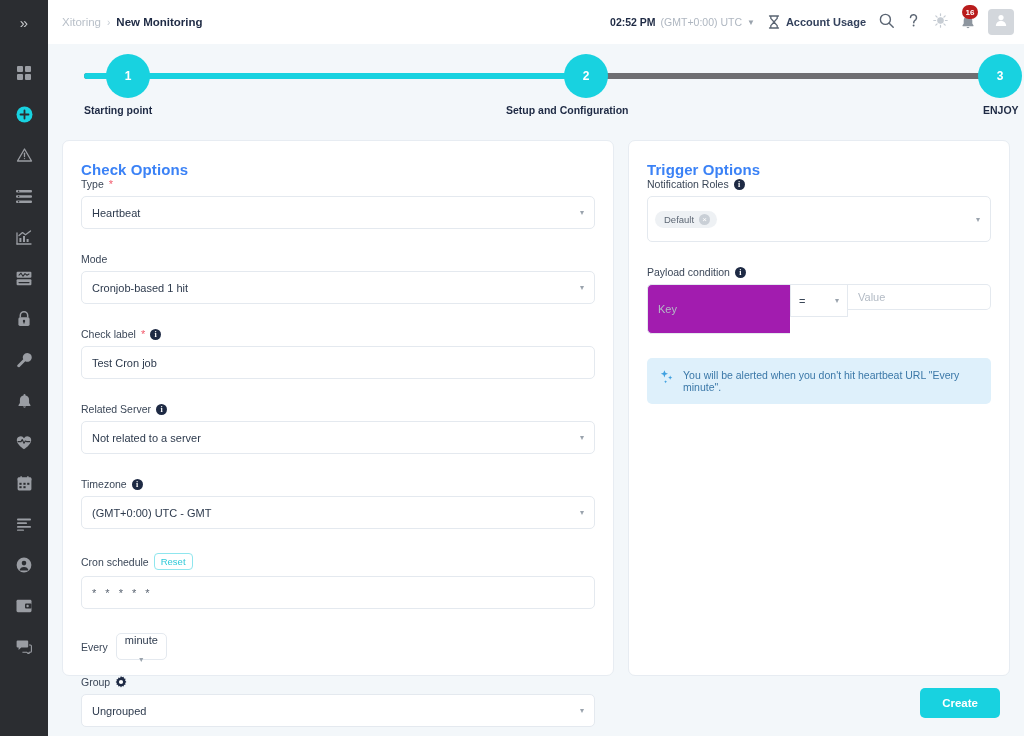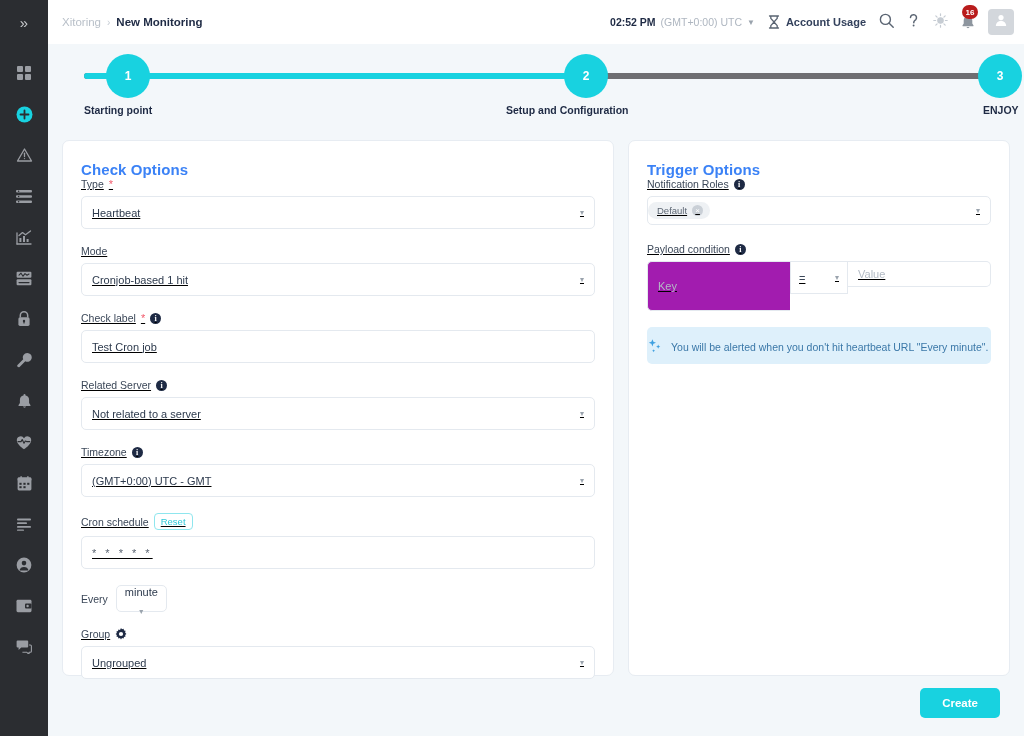--- a/index.html
+++ b/index.html
@@ -114,21 +114,21 @@
     border: 1px solid #e7ecf2;
     border-radius: 7px;
     padding: 20px 18px 24px 18px;
   }
   .card-left { width: 552px; flex: none; height: 536px; }
   .card-right { flex: 1; height: 536px; }
   .card-title {
     font-size: 15px; font-weight: bold; color: #3b82f6;
     letter-spacing: .1px;
   }
-  .field { margin-bottom: 16px; text-decoration: underline; }
+  .field { margin-bottom: 24px; }
   .flabel {
     display: flex; align-items: center; gap: 5px;
     font-size: 10.5px; color: #3b4758; margin-bottom: 6px;
   }
   .req { color: #f2596b; font-size: 11px; line-height: 1; }
   .info-i {
     width: 11px; height: 11px; border-radius: 50%;
     background: #1e2a44; color: #fff;
     font-size: 8px; font-weight: bold;
     display: inline-flex; align-items: center; justify-content: center;
@@ -157,21 +157,21 @@
   .every-row { display: flex; align-items: center; gap: 8px; margin-top: 12px; margin-bottom: 16px; }
   .every-lbl { font-size: 10.5px; color: #3b4758; }
   .every-sel {
     height: 27px; border: 1px solid #e4e9ef; border-radius: 5px;
     display: flex; align-items: center; gap: 9px; padding: 0 8px;
     font-size: 11px; color: #2d3a4d; cursor: pointer; background: #fff; flex-direction: column;
   }
   .every-sel .caret { color: #9aa3ad; font-size: 8px; }
 
   
-  .chip-ctrl { height: 29px; padding: 0 10px 0 0; }
+  .chip-ctrl { height: 46px; padding: 0 10px 0 7px; }
   .chip {
     display: inline-flex; align-items: center; gap: 5px;
     background: #eef1f4; border-radius: 11px;
     padding: 3px 7px 3px 9px;
     font-size: 9.5px; color: #5d6774;
   }
   .chip-x {
     width: 11px; height: 11px; border-radius: 50%;
     background: #c9cfd6; color: #ffffff; font-size: 8px;
     display: inline-flex; align-items: center; justify-content: center;
@@ -192,22 +192,22 @@
   }
   .cond-op .caret { color: #9aa3ad; font-size: 8px; }
   .cond-val {
     flex: 1; height: 26px; border: 1px solid #e4e9ef;
     border-left: none; border-radius: 0 5px 5px 0;
     display: flex; align-items: center; padding: 0 10px;
     font-size: 11px; color: #b3bbc5; cursor: text; background: #fff;
   }
   .alert {
     background: #def0fb; border-radius: 5px;
-    padding: 11px 0;
-    display: flex; align-items: flex-end; gap: 9px;
+    padding: 11px 12px;
+    display: flex; align-items: flex-start; gap: 9px;
     font-size: 10.5px; color: #3b78a8;
   }
   .alert .spark { color: #3fa0e0; display: flex; flex: none; }
 
   
   .footer {
     height: 60px; flex: none;
     display: flex; align-items: center; justify-content: flex-end;
     padding: 0 24px 6px 0;
   }

